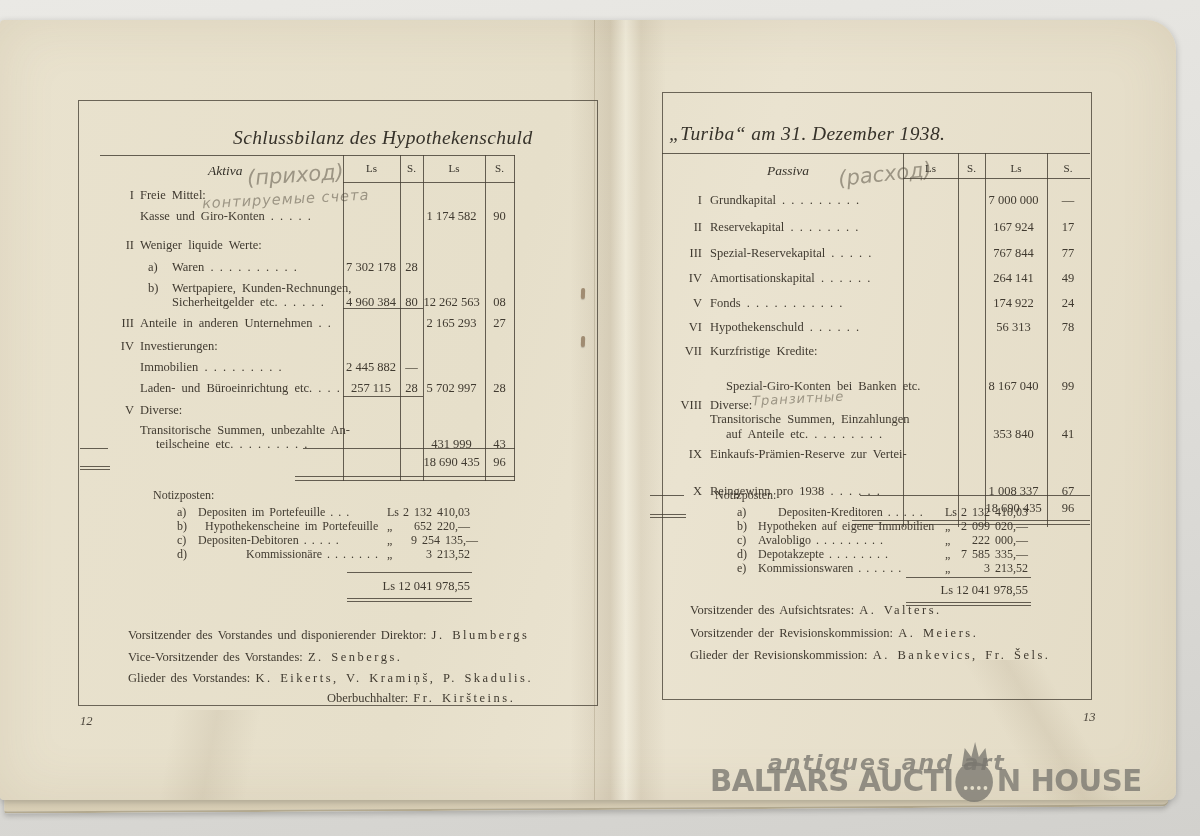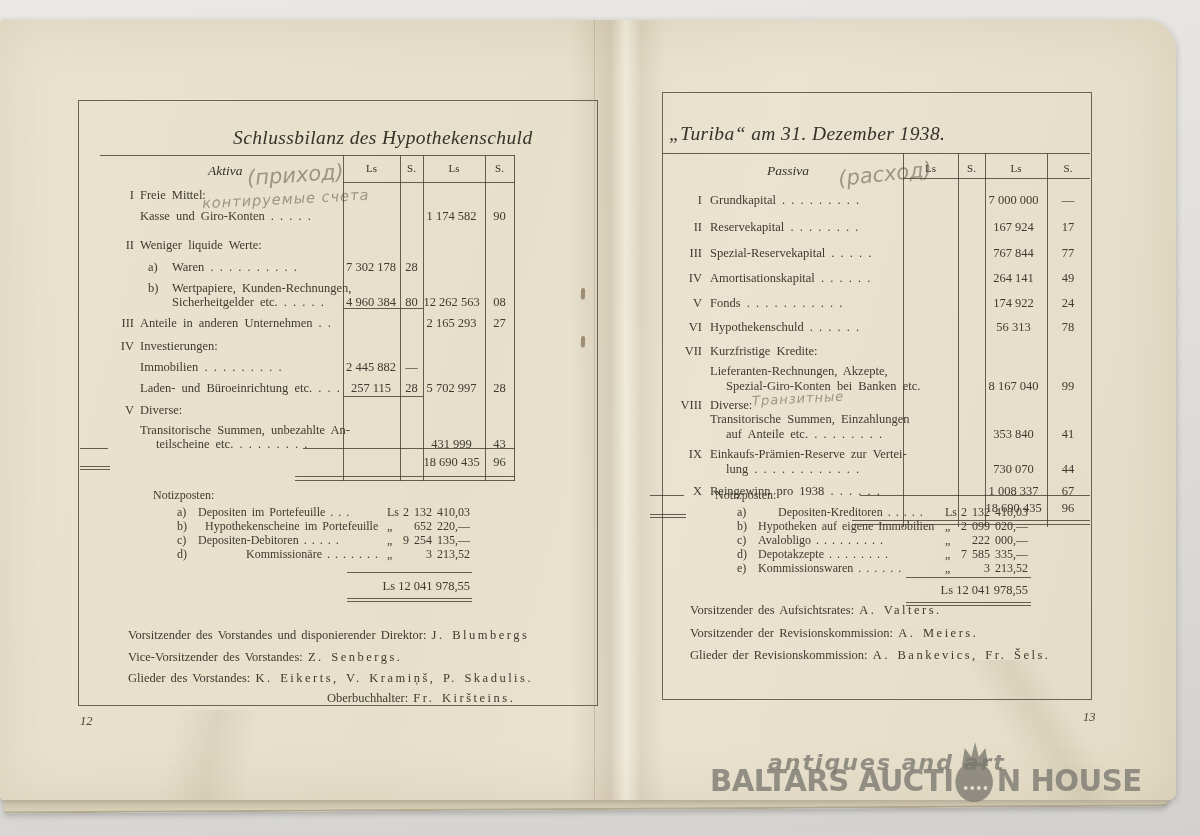--- a/index.html
+++ b/index.html
@@ -134,21 +134,21 @@
         <div class="trow" style="top:248px;"><span class="num">V</span><span class="lbl">Diverse:</span></div>
         <div class="trow" style="top:268px;"><span class="lbl">Transitorische Summen, unbezahlte An-</span></div>
         <div class="trow" style="top:282px;"><span class="lbl i-b">teilscheine etc. . . . . . . . .</span><span class="amt c2">431 999</span><span class="cts c2s">43</span></div>
         <div class="trow" style="top:300px;"><span class="amt c2">18 690 435</span><span class="cts c2s">96</span></div>
       </div>
 
       <div class="notes" style="left:153px;top:468px;width:340px;">
         <div class="nrow" style="top:0;">Notizposten:</div>
         <div class="nrow" style="top:17px;"><span class="nletter" style="left:24px;">a)</span><span class="nlabel" style="left:45px;">Depositen im Portefeuille . . .</span><span class="ncur" style="left:234px;">Ls</span><span class="nval" style="left:222px;width:95px;">2 132 410,03</span></div>
         <div class="nrow" style="top:31px;"><span class="nletter" style="left:24px;">b)</span><span class="nlabel" style="left:52px;">Hypothekenscheine im Portefeuille</span><span class="ncur" style="left:234px;">„</span><span class="nval" style="left:222px;width:95px;">652 220,—</span></div>
-        <div class="nrow" style="top:45px;"><span class="nletter" style="left:24px;">c)</span><span class="nlabel" style="left:45px;">Depositen-Debitoren . . . . .</span><span class="ncur" style="left:234px;">„</span><span class="nval" style="left:222px;width:95px;">9 254 135,—</span></div>
+        <div class="nrow" style="top:45px;"><span class="nletter" style="left:24px;">c)</span><span class="nlabel" style="left:45px;">Depositen-Debitoren . . . . .</span><span class="ncur" style="left:234px;">„</span><span class="nval" style="left:230px;width:95px;">9 254 135,—</span></div>
         <div class="nrow" style="top:59px;"><span class="nletter" style="left:24px;">d)</span><span class="nlabel" style="left:45px;margin-left:48px;">Kommissionäre . . . . . . .</span><span class="ncur" style="left:234px;">„</span><span class="nval" style="left:222px;width:95px;">3 213,52</span></div>
         <div class="hline" style="left:194px;top:84px;width:125px;"></div>
         <div class="ntotal" style="left:170px;top:91px;width:147px;">Ls 12 041 978,55</div>
         <div class="hline" style="left:194px;top:110px;width:125px;"></div>
         <div class="hline" style="left:194px;top:113px;width:125px;"></div>
       </div>
 
       <div class="sigs" style="left:128px;top:608px;width:420px;">
         <div class="sline" style="top:0;"><span>Vorsitzender des Vorstandes und disponierender Direktor:</span> <span class="sp">J. Blumbergs</span></div>
         <div class="sline" style="top:22px;"><span>Vice-Vorsitzender des Vorstandes:</span> <span class="sp">Z. Senbergs.</span></div>
@@ -186,27 +186,25 @@
         <div class="colhdr" style="left:323px;top:9px;width:62px;">Ls</div>
         <div class="colhdr" style="left:385px;top:9px;width:42px;">S.</div>
 
         <div class="trow" style="top:40px;"><span class="num">I</span><span class="lbl">Grundkapital . . . . . . . . .</span><span class="amt c2">7 000 000</span><span class="cts c2s">—</span></div>
         <div class="trow" style="top:67px;"><span class="num">II</span><span class="lbl">Reservekapital . . . . . . . .</span><span class="amt c2">167 924</span><span class="cts c2s">17</span></div>
         <div class="trow" style="top:93px;"><span class="num">III</span><span class="lbl">Spezial-Reservekapital . . . . .</span><span class="amt c2">767 844</span><span class="cts c2s">77</span></div>
         <div class="trow" style="top:118px;"><span class="num">IV</span><span class="lbl">Amortisationskapital . . . . . .</span><span class="amt c2">264 141</span><span class="cts c2s">49</span></div>
         <div class="trow" style="top:143px;"><span class="num">V</span><span class="lbl">Fonds . . . . . . . . . . .</span><span class="amt c2">174 922</span><span class="cts c2s">24</span></div>
         <div class="trow" style="top:167px;"><span class="num">VI</span><span class="lbl">Hypothekenschuld . . . . . .</span><span class="amt c2">56 313</span><span class="cts c2s">78</span></div>
         <div class="trow" style="top:191px;"><span class="num">VII</span><span class="lbl">Kurzfristige Kredite:</span></div>
-        <div class="trow" style="top:211px;"><span class="lbl">Lieferanten-Rechnungen, Akzepte,</span></div>
         <div class="trow" style="top:226px;"><span class="lbl i-b">Spezial-Giro-Konten bei Banken etc.</span><span class="amt c2">8 167 040</span><span class="cts c2s">99</span></div>
         <div class="trow" style="top:245px;"><span class="num">VIII</span><span class="lbl">Diverse:</span></div>
         <div class="trow" style="top:259px;"><span class="lbl">Transitorische Summen, Einzahlungen</span></div>
         <div class="trow" style="top:274px;"><span class="lbl i-b">auf Anteile etc. . . . . . . . .</span><span class="amt c2">353 840</span><span class="cts c2s">41</span></div>
         <div class="trow" style="top:294px;"><span class="num">IX</span><span class="lbl">Einkaufs-Prämien-Reserve zur Vertei-</span></div>
-        <div class="trow" style="top:309px;"><span class="lbl i-b">lung . . . . . . . . . . . .</span><span class="amt c2">730 070</span><span class="cts c2s">44</span></div>
         <div class="trow" style="top:331px;"><span class="num">X</span><span class="lbl">Reingewinn pro 1938 . . . . . .</span><span class="amt c2">1 008 337</span><span class="cts c2s">67</span></div>
         <div class="trow" style="top:348px;"><span class="amt c2">18 690 435</span><span class="cts c2s">96</span></div>
       </div>
 
       <div class="notes" style="left:715px;top:468px;width:340px;">
         <div class="nrow" style="top:0;">Notizposten:</div>
         <div class="nrow" style="top:17px;"><span class="nletter" style="left:22px;">a)</span><span class="nlabel" style="left:43px;margin-left:20px;">Depositen-Kreditoren . . . . .</span><span class="ncur" style="left:230px;">Ls</span><span class="nval" style="left:218px;width:95px;">2 132 410,03</span></div>
         <div class="nrow" style="top:31px;"><span class="nletter" style="left:22px;">b)</span><span class="nlabel" style="left:43px;">Hypotheken auf eigene Immobilien</span><span class="ncur" style="left:230px;">„</span><span class="nval" style="left:218px;width:95px;">2 099 020,—</span></div>
         <div class="nrow" style="top:45px;"><span class="nletter" style="left:22px;">c)</span><span class="nlabel" style="left:43px;">Avalobligo . . . . . . . . .</span><span class="ncur" style="left:230px;">„</span><span class="nval" style="left:218px;width:95px;">222 000,—</span></div>
         <div class="nrow" style="top:59px;"><span class="nletter" style="left:22px;">d)</span><span class="nlabel" style="left:43px;">Depotakzepte . . . . . . . .</span><span class="ncur" style="left:230px;">„</span><span class="nval" style="left:218px;width:95px;">7 585 335,—</span></div>

